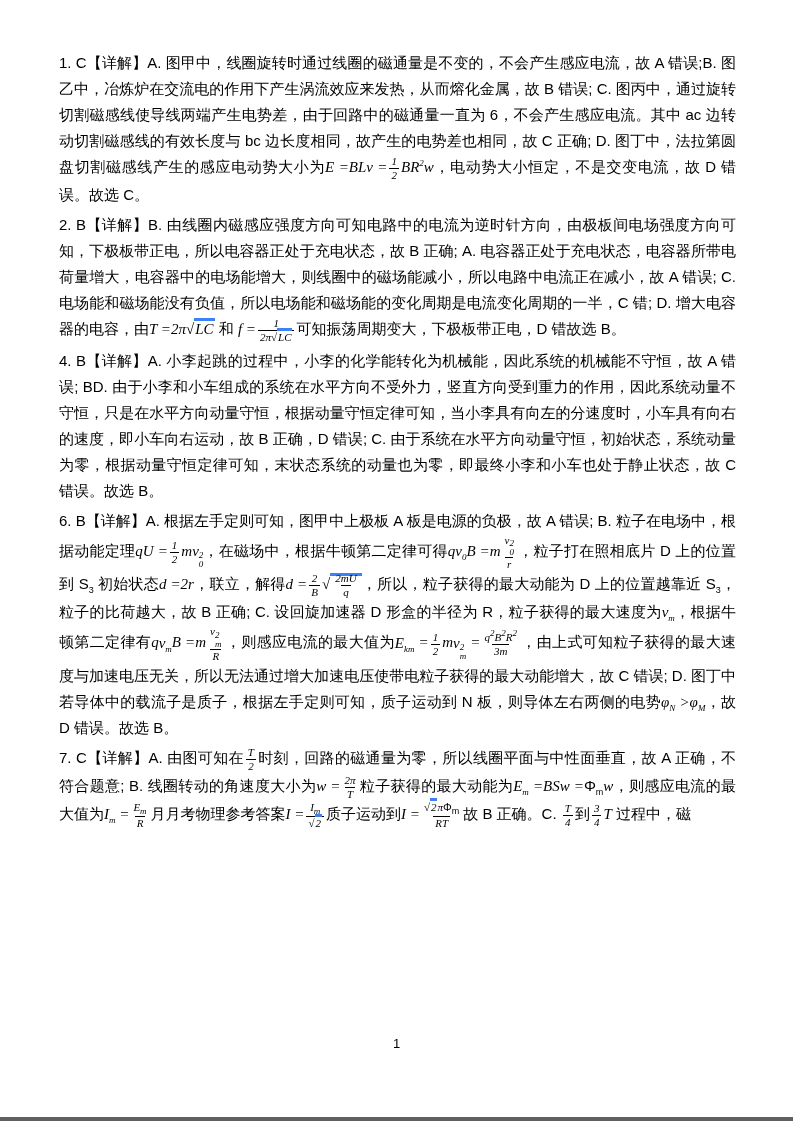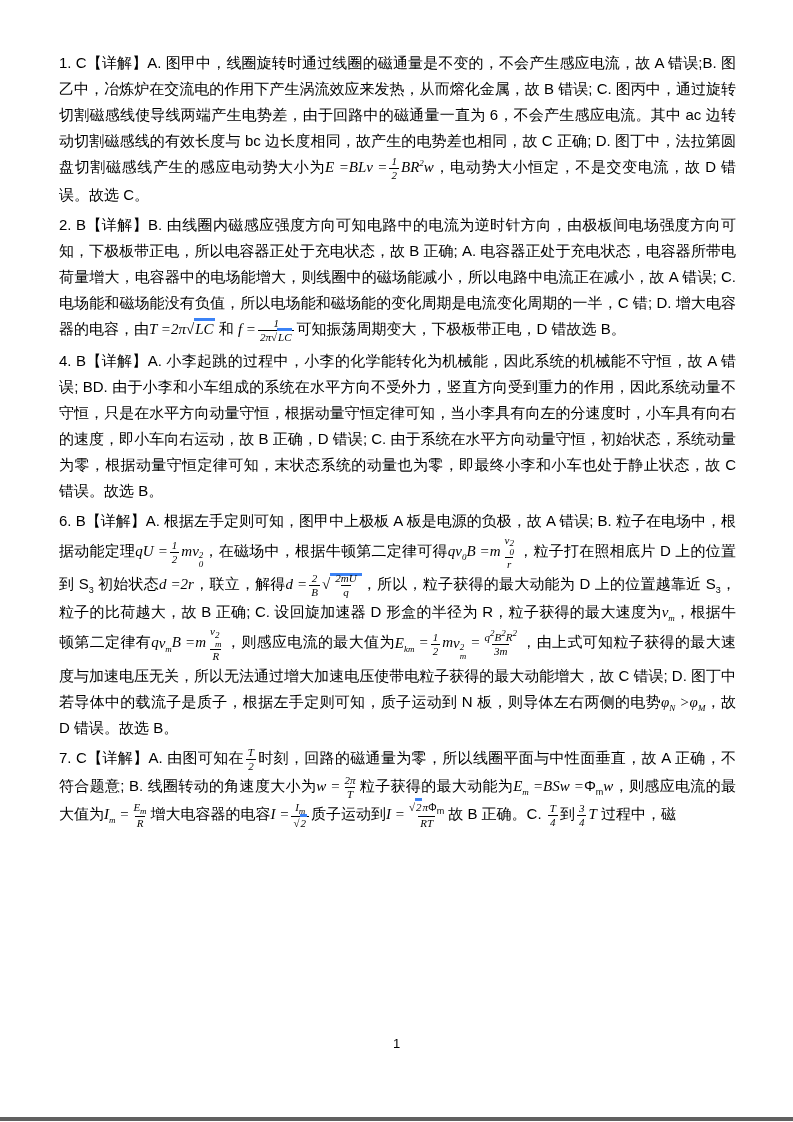--- a/index.html
+++ b/index.html
@@ -106,21 +106,21 @@
         </span><span class="t">，由上式可知粒子获得的最大速度与加速电压无关，所以无法通过增大加速电压使带电粒子获得的最大动能增大，故 C 错误; D. 图丁中若导体中的载流子是质子，根据左手定则可知，质子运动到 N 板，则导体左右两侧的电势</span><span class="m">φ<sub>N</sub></span><span class="m"> &gt;</span><span class="m">φ<sub>M</sub></span><span class="t">，故 D 错误。故选 B。</span></p>
       <p class="item"><span class="t">7. C【详解】A. 由图可知在</span><span class="fr">
           <span class="num"><span class="m">T</span></span>
           <span class="den"><span class="m">2</span></span>
         </span><span class="t">时刻，回路的磁通量为零，所以线圈平面与中性面垂直，故 A 正确，不符合题意; B. 线圈转动的角速度大小为</span><span class="m">w =</span><span class="fr">
           <span class="num"><span class="m">2π</span></span>
           <span class="den"><span class="m">T</span></span>
         </span><span class="t">粒子获得的最大动能为</span><span class="m">E<sub>m</sub></span><span class="m"> =BSw =</span><span class="m up">Φ<sub>m</sub></span><span class="m">w</span><span class="t">，则感应电流的最大值为</span><span class="m">I<sub>m</sub></span><span class="m"> =</span><span class="fr">
           <span class="num"><span class="m">E<sub>m</sub></span></span>
           <span class="den"><span class="m">R</span></span>
-        </span><span class="t">增大电容器的电容</span><span class="m">I =</span><span class="fr">
+        </span><span class="t">月月考物理参考答案</span><span class="m">I =</span><span class="fr">
           <span class="num"><span class="m">I<sub>m</sub></span></span>
           <span class="den"><span class="sq">√<span class="rad"><span class="m">2</span></span></span></span>
         </span><span class="t">质子运动到</span><span class="m">I =</span><span class="fr">
           <span class="num"><span class="sq">√<span class="rad"><span class="m">2</span></span></span><span class="m">π</span><span class="m up">Φ<sub>m</sub></span></span>
           <span class="den"><span class="m">RT</span></span>
         </span><span class="t">故 B 正确。C. </span><span class="fr">
           <span class="num"><span class="m">T</span></span>
           <span class="den"><span class="m">4</span></span>
         </span><span class="t">到</span><span class="fr">
           <span class="num"><span class="m">3</span></span>

